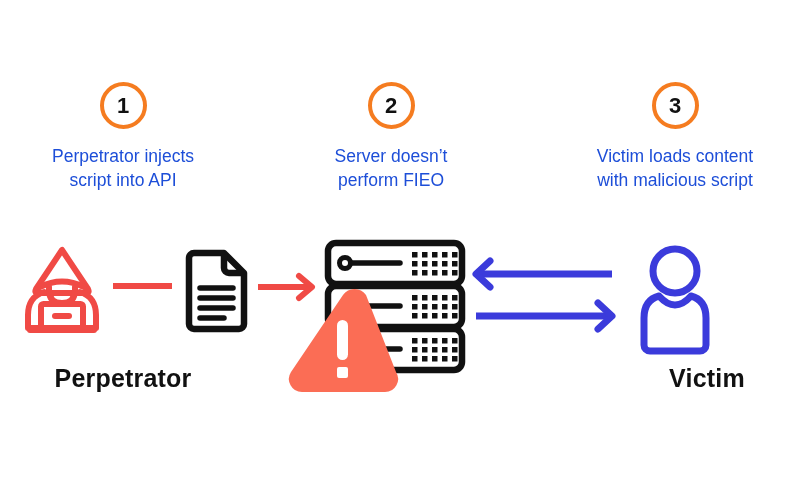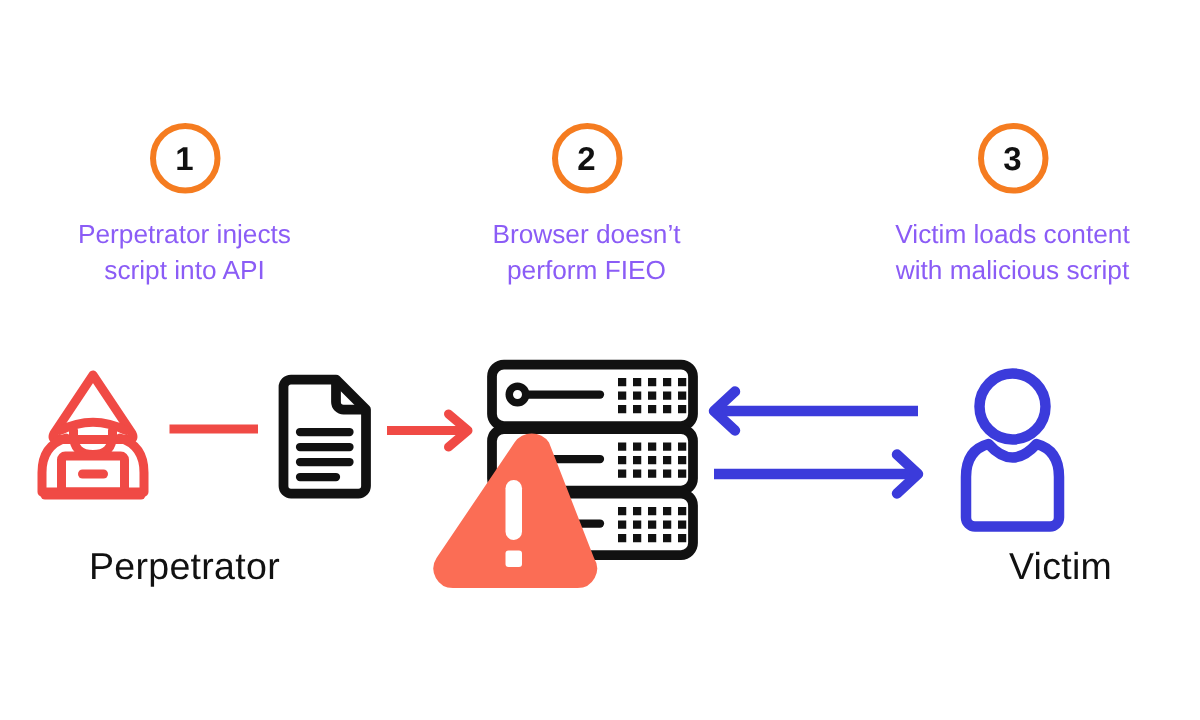--- a/index.html
+++ b/index.html
@@ -24,30 +24,30 @@
     border-radius:50%;
     box-sizing:border-box;
     display:flex;align-items:center;justify-content:center;
     font-size:22px;font-weight:700;color:#111111;
     line-height:1;
   }
   .caption{
     margin-top:16px;
     font-size:17.5px;
     line-height:1.35;
-    color:#8b5cf6;
+    color:#1d4ed8;
     font-weight:400;
     white-space:pre-line;
   }
 
   
   .actor-label{
     position:absolute;
     font-size:25px;
-    font-weight:400;
+    font-weight:700;
     color:#111111;
     text-align:center;
     letter-spacing:0.2px;
   }
   #label-perpetrator{left:3px;top:364px;width:240px;}
   #label-victim{left:587px;top:364px;width:240px;}
 
   
   #art{position:absolute;left:0;top:0;width:800px;height:480px;}
 </style>
@@ -200,21 +200,21 @@
   </svg>
 
   <div class="step" id="step-1">
     <div class="badge">1</div>
     <div class="caption">Perpetrator injects
 script into API</div>
   </div>
 
   <div class="step" id="step-2">
     <div class="badge">2</div>
-    <div class="caption">Browser doesn’t
+    <div class="caption">Server doesn’t
 perform FIEO</div>
   </div>
 
   <div class="step" id="step-3">
     <div class="badge">3</div>
     <div class="caption">Victim loads content
 with malicious script</div>
   </div>
 
   <div class="actor-label" id="label-perpetrator">Perpetrator</div>

